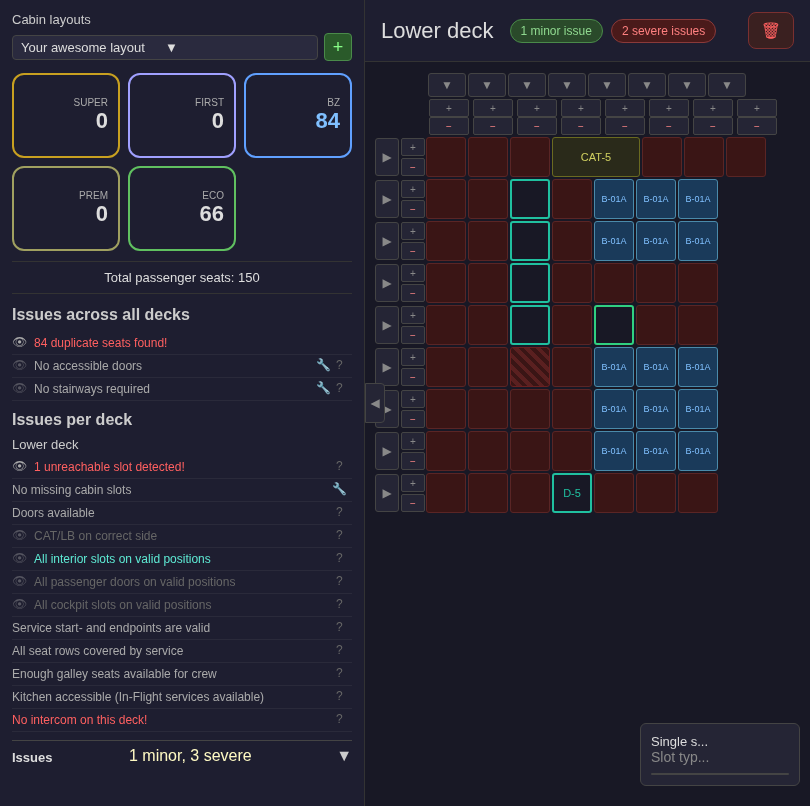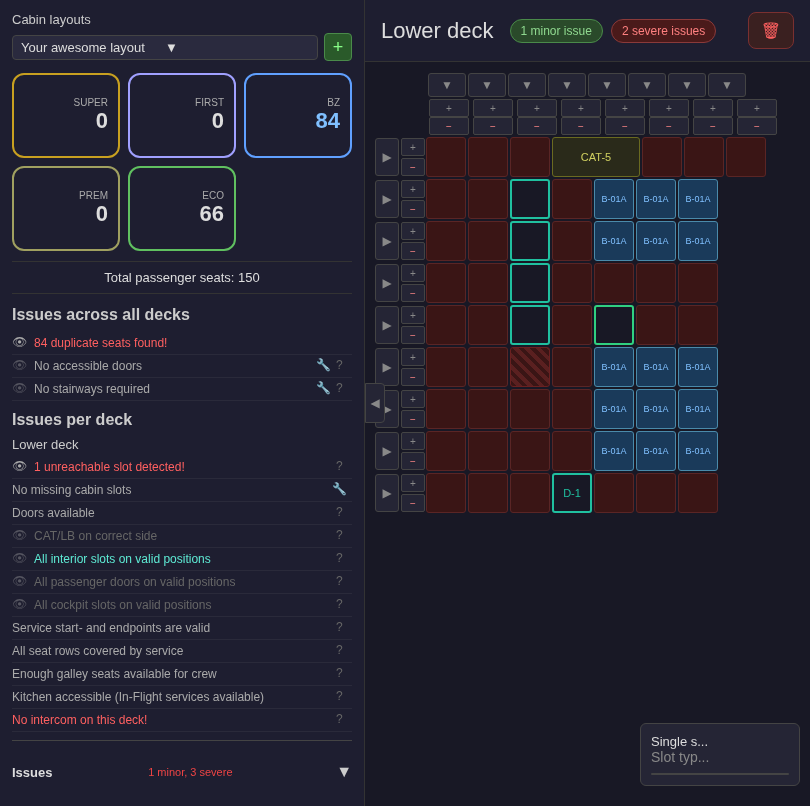--- a/index.html
+++ b/index.html
@@ -156,36 +156,36 @@
     .issue-error { color: #ff6060; }
 
     .issue-deck-title {
       font-size: 13px;
       color: #ccc;
       margin: 8px 0 4px 0;
     }
 
     .issues-footer {
       display: flex;
-      align-items: center;
+      align-items: flex-end;
       justify-content: space-between;
-      padding: 22px 0;
+      padding: 6px 0;
       margin-top: 8px;
       border-top: 1px solid #444;
     }
 
     .issues-footer .label {
       font-size: 13px;
       font-weight: bold;
       color: #ddd;
     }
 
     .issues-footer .count {
-      font-size: 11px;
-      color: #ef4444;
+      font-size: 16px;
+      color: #fef9c3;
       margin-right: 8px;
     }
 
     
     .right-panel {
       flex: 1;
       display: flex;
       flex-direction: column;
       background: #181825;
       position: relative;
@@ -716,21 +716,21 @@
         <div class="grid-row">
           <div class="row-arrow-btn">▶</div>
           <div class="row-add-remove">
             <div class="small-btn">+</div>
             <div class="small-btn" style="color:#ff8888">−</div>
           </div>
           <div class="grid-cells">
             <div class="seat-cell dark-red"></div>
             <div class="seat-cell dark-red"></div>
             <div class="seat-cell dark-red"></div>
-            <div class="seat-cell d0">D-1</div>
+            <div class="seat-cell d0">D-5</div>
             <div class="seat-cell dark-red"></div>
             <div class="seat-cell dark-red"></div>
             <div class="seat-cell dark-red"></div>
           </div>
         </div>
 
       </div>
     </div>
 
     <div class="slot-panel">

